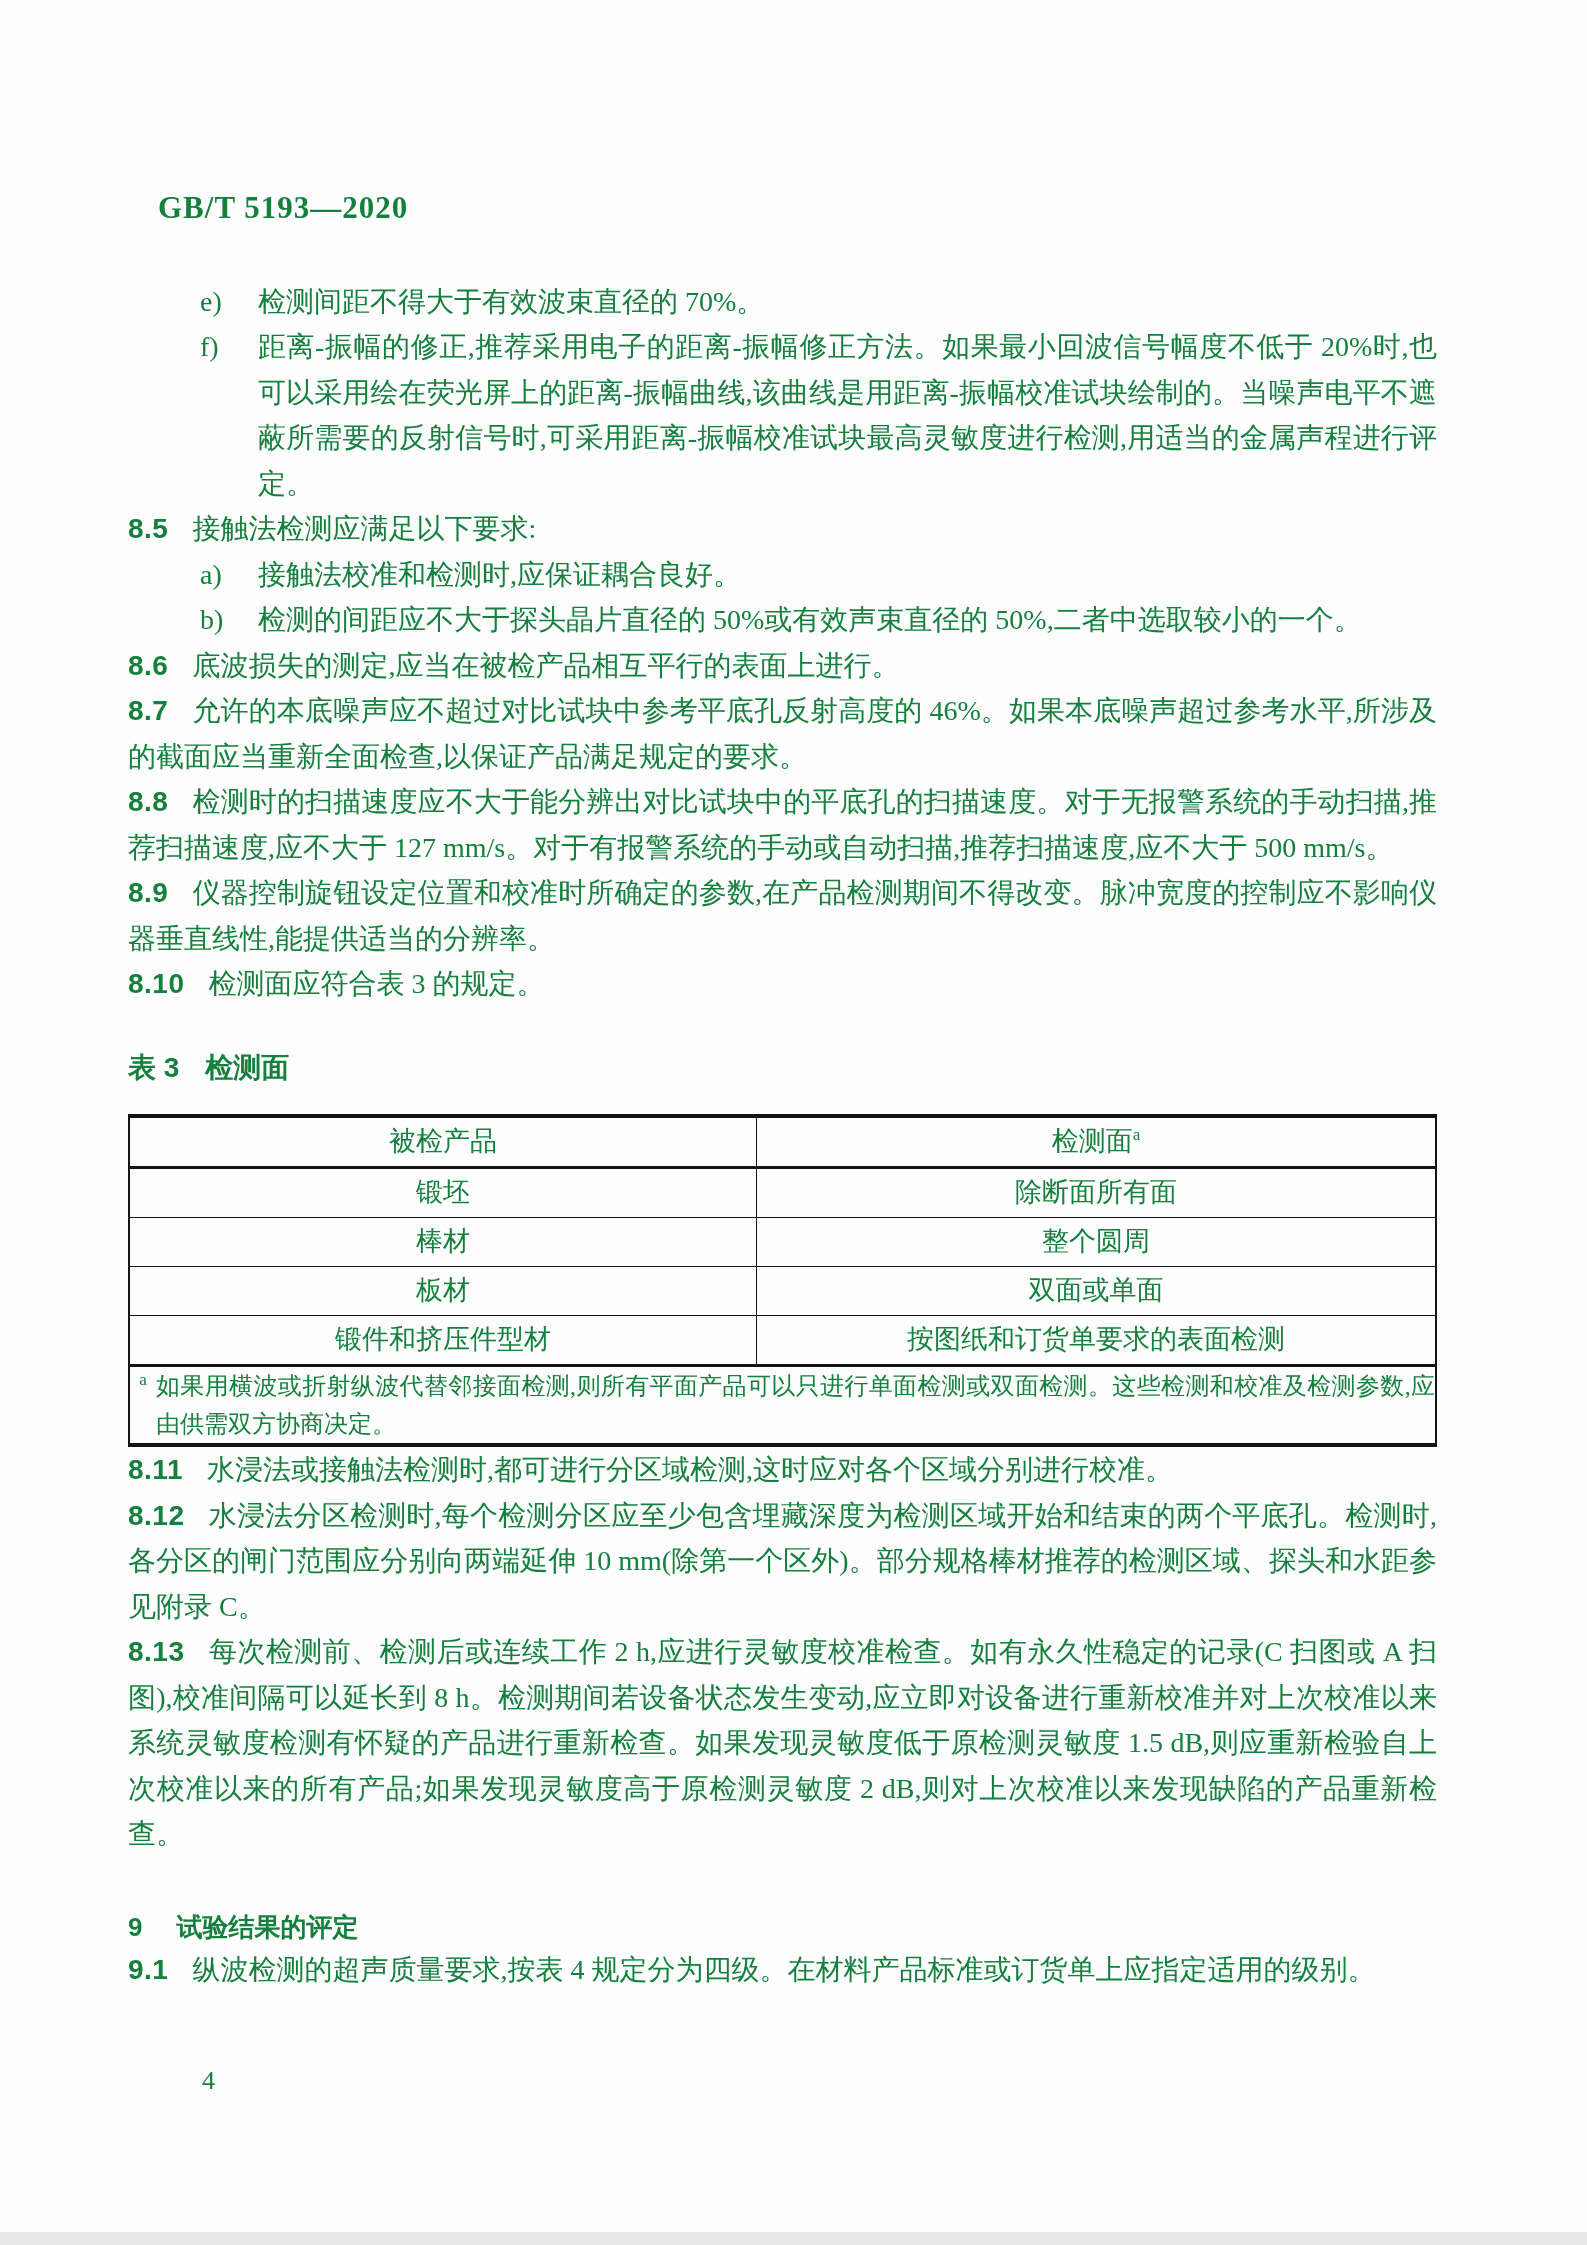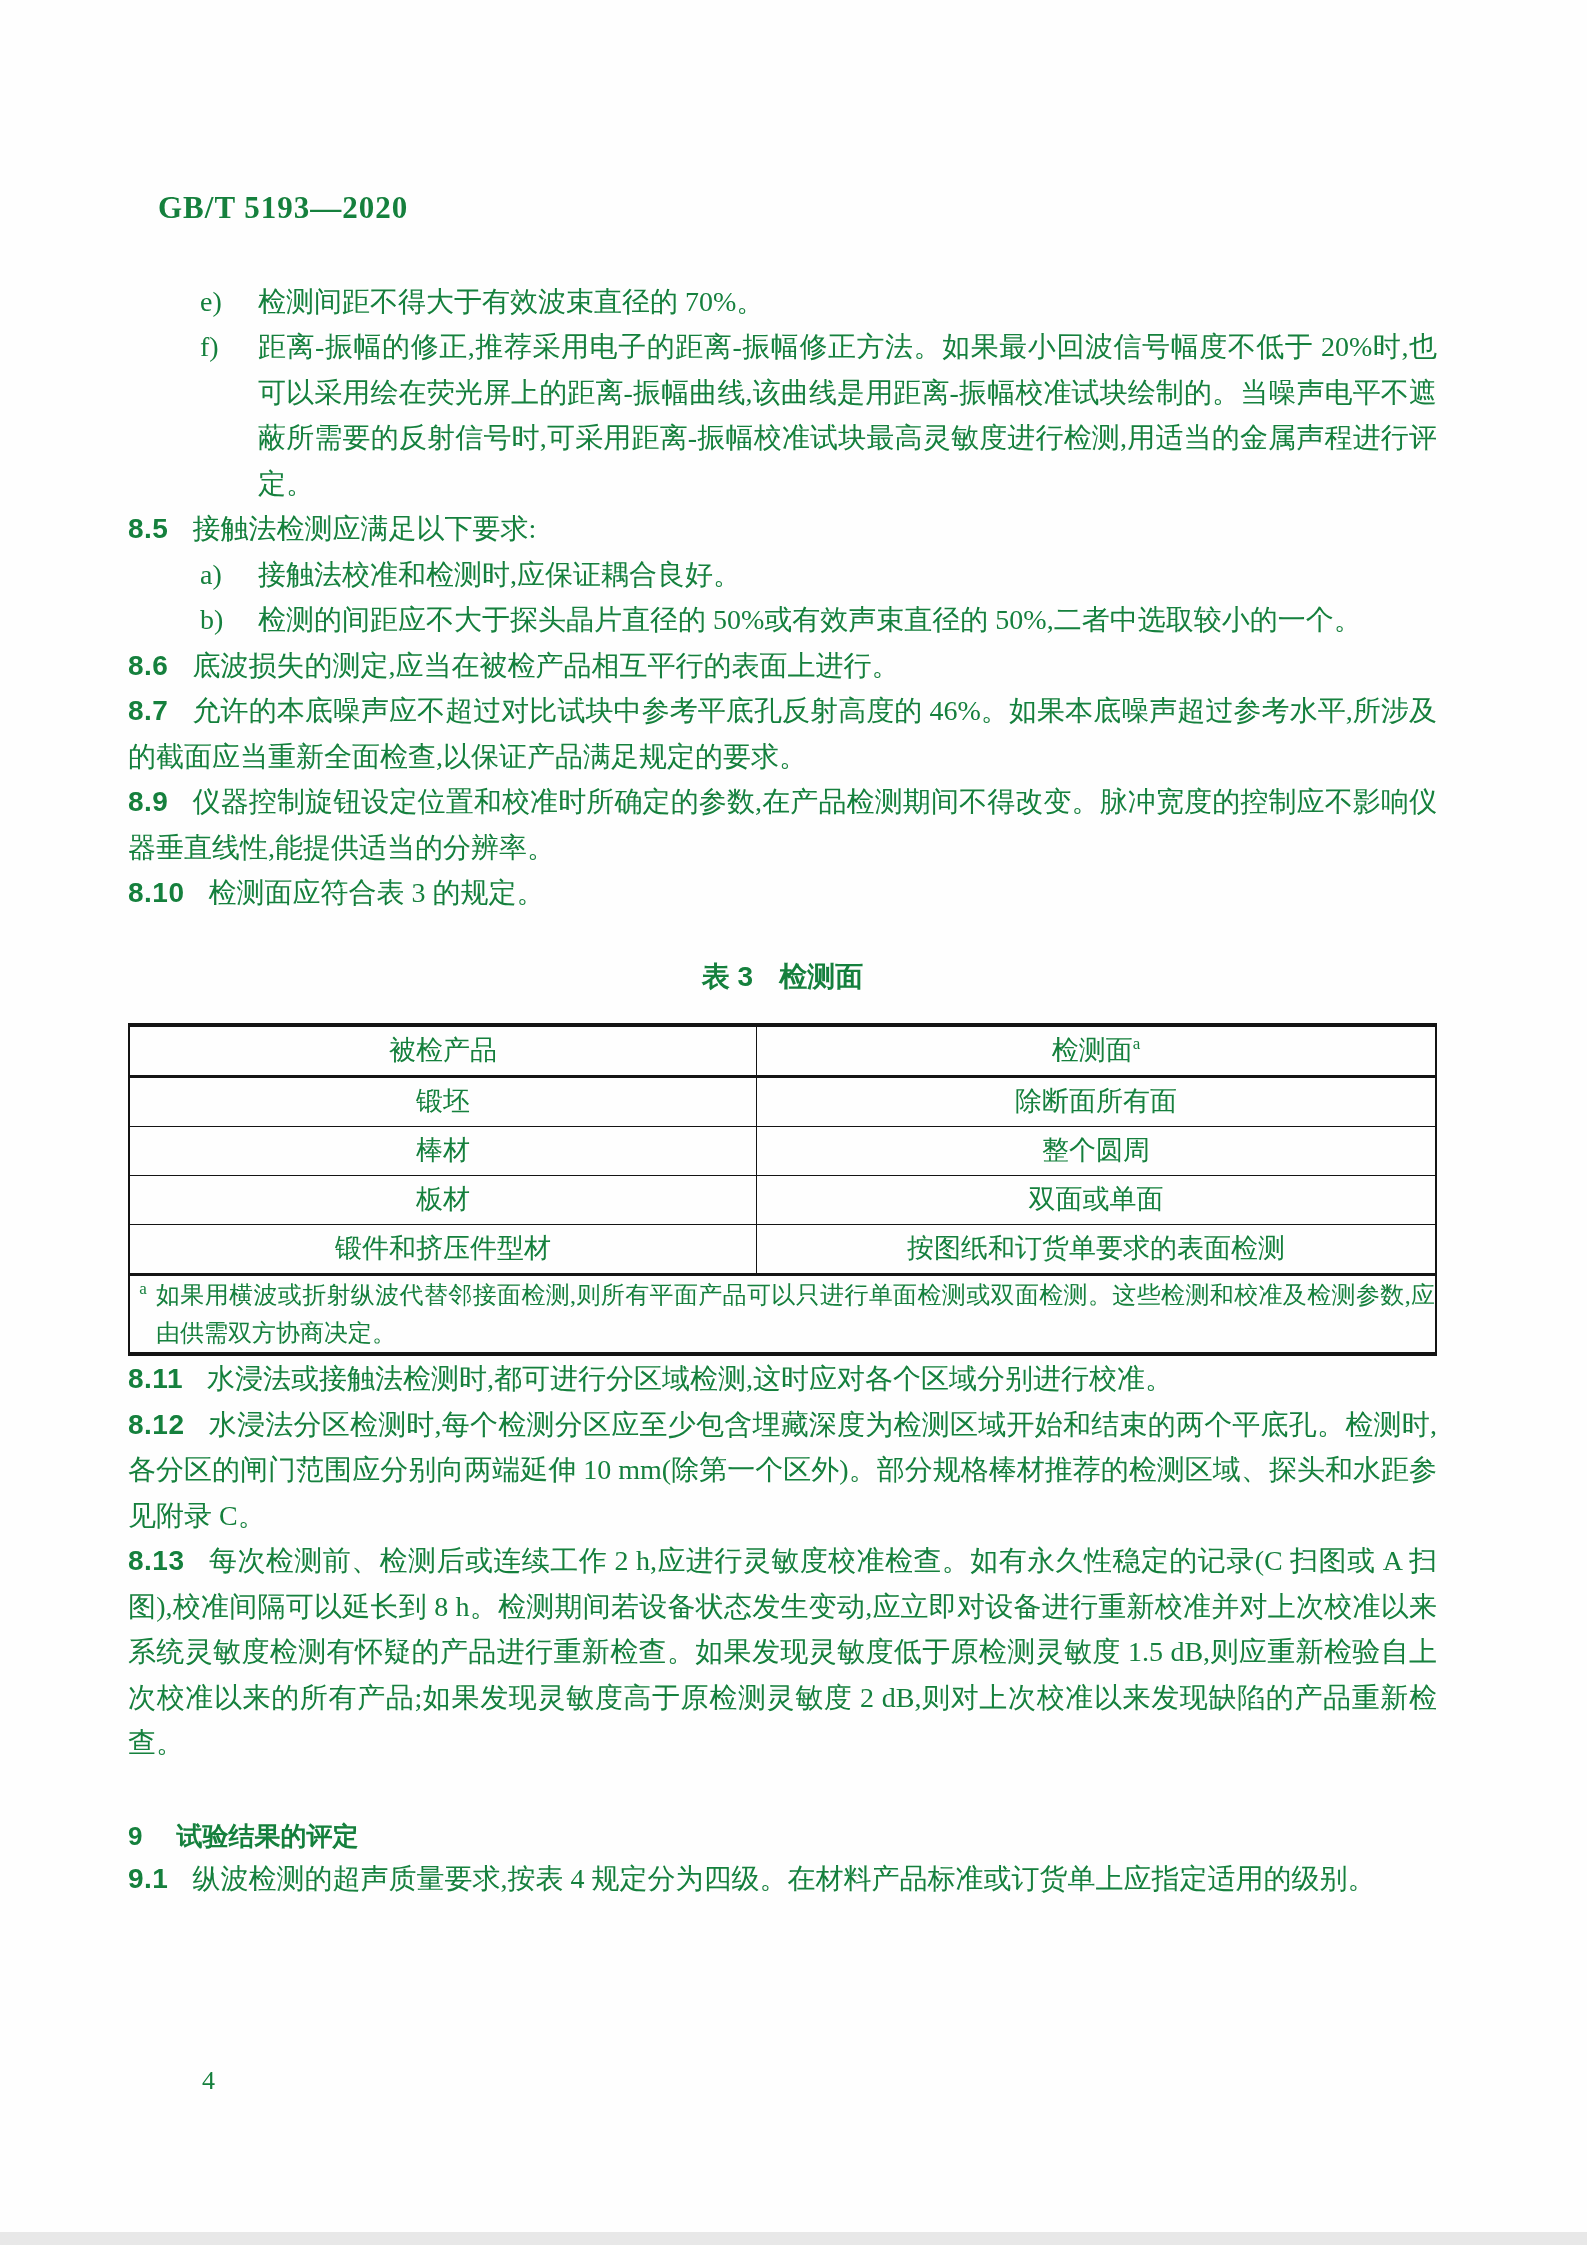--- a/index.html
+++ b/index.html
@@ -32,21 +32,21 @@
   .hang-text { flex:1; text-align:justify; text-justify:inter-ideograph; }
   p.clause { margin:0; text-align:justify; text-justify:inter-ideograph; }
   .cnum {
     font-family:"Liberation Sans","DejaVu Sans",sans-serif;
     font-weight:600;
     margin-right:24px;
     letter-spacing:0.5px;
   }
   .table-caption {
     margin-top:38px;
-    text-align:center;
+    text-align:left;
     font-family:"Liberation Sans","DejaVu Sans",sans-serif;
     font-weight:bold;
     font-size:28px;
   }
   .table-caption .cap-text { margin-left:26px; }
   table.std-table {
     width:100%;
     margin-top:24px;
     border-collapse:collapse;
     border-top:4px solid #141414;
@@ -128,20 +128,23 @@
       </div>
     </div>
 
     <p class="clause">
       <span class="cnum">8.6</span><span>底波损失的测定,应当在被检产品相互平行的表面上进行。</span>
     </p>
     <p class="clause">
       <span class="cnum">8.7</span><span>允许的本底噪声应不超过对比试块中参考平底孔反射高度的 46%。如果本底噪声超过参考水平,所涉及的截面应当重新全面检查,以保证产品满足规定的要求。</span>
     </p>
     <p class="clause">
+      <span class="cnum">8.8</span><span>检测时的扫描速度应不大于能分辨出对比试块中的平底孔的扫描速度。对于无报警系统的手动扫描,推荐扫描速度,应不大于 127 mm/s。对于有报警系统的手动或自动扫描,推荐扫描速度,应不大于 500 mm/s。</span>
+    </p>
+    <p class="clause">
       <span class="cnum">8.9</span><span>仪器控制旋钮设定位置和校准时所确定的参数,在产品检测期间不得改变。脉冲宽度的控制应不影响仪器垂直线性,能提供适当的分辨率。</span>
     </p>
     <p class="clause">
       <span class="cnum">8.10</span><span>检测面应符合表 3 的规定。</span>
     </p>
 
     <div class="table-caption">
       <span>表 3</span><span class="cap-text">检测面</span>
     </div>
 

